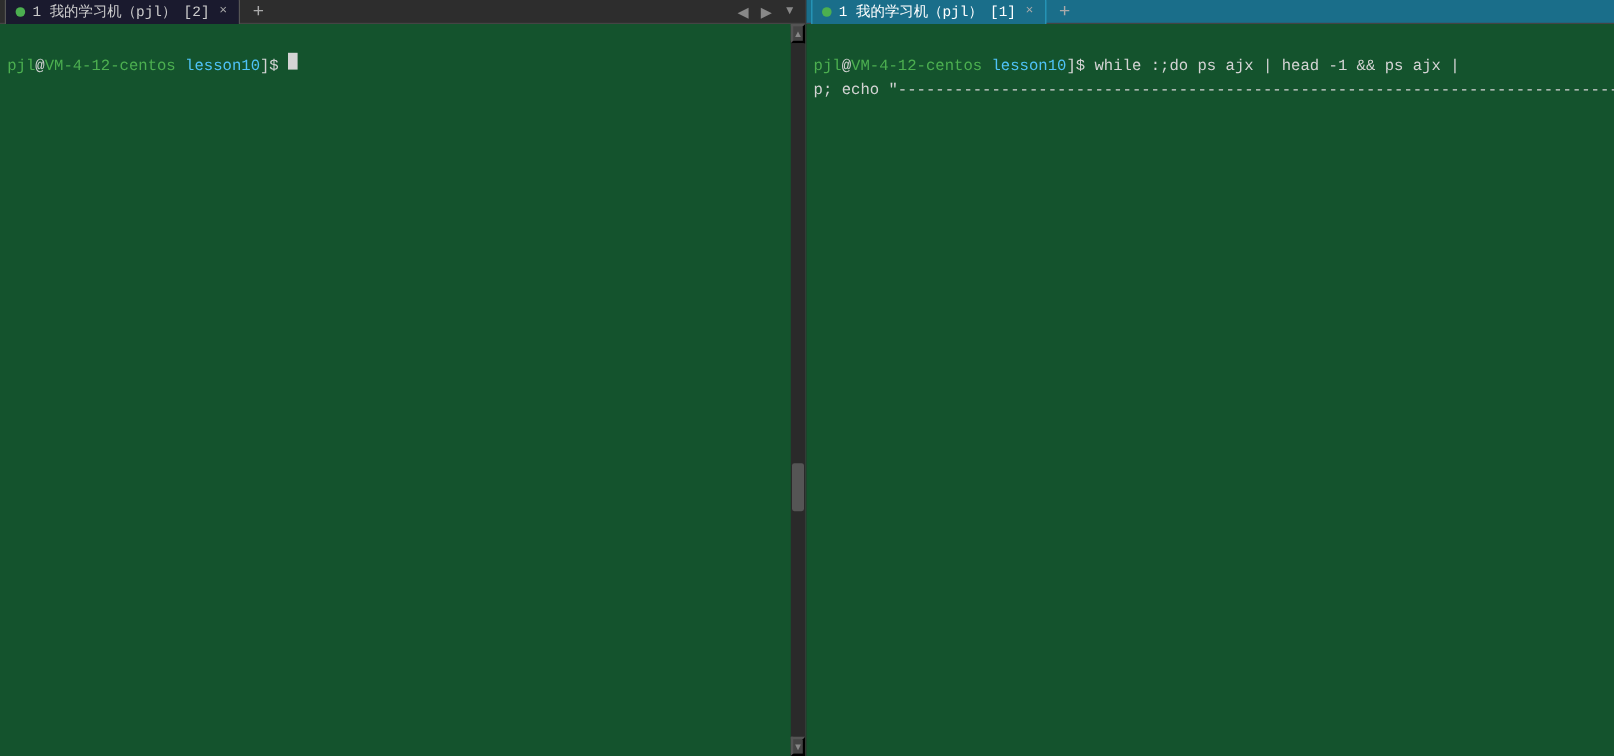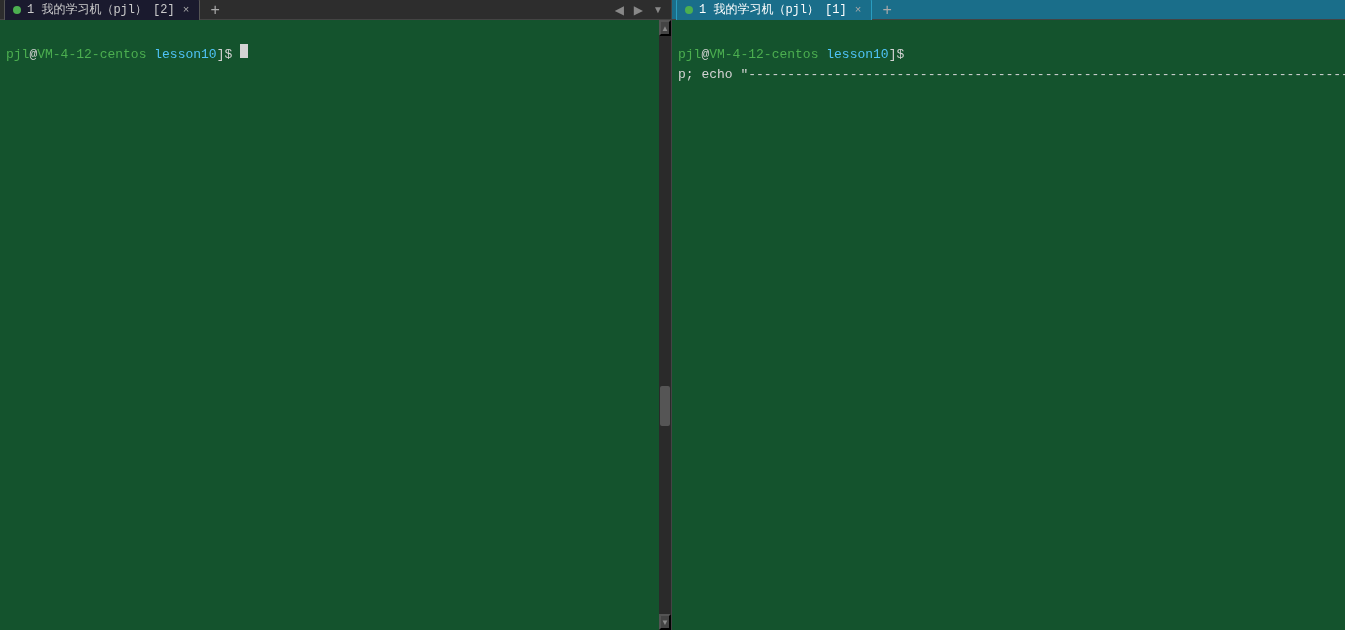--- a/index.html
+++ b/index.html
@@ -276,20 +276,21 @@
       <button class="tab-add-btn">+</button>
     </div>
     <div class="terminal-body" style="position:relative;">
       <div class="terminal-line">
         <span class="prompt-user">pjl</span>
         <span class="prompt-at">@</span>
         <span class="prompt-host">VM-4-12-centos</span>
         <span class="prompt-at"> </span>
         <span class="prompt-path">lesson10</span>
         <span class="prompt-dollar">]$ </span>
+        <span class="command-text">while :;do ps ajx | head -1 &amp;&amp; ps ajx | </span>
       </div>
       <div class="terminal-line">
         <span class="command-text">p; echo "----------------------------------------------------------------------------------------------------------------------------------"</span>
       </div>
 
     </div>
   </div>
 
 </div>
 

